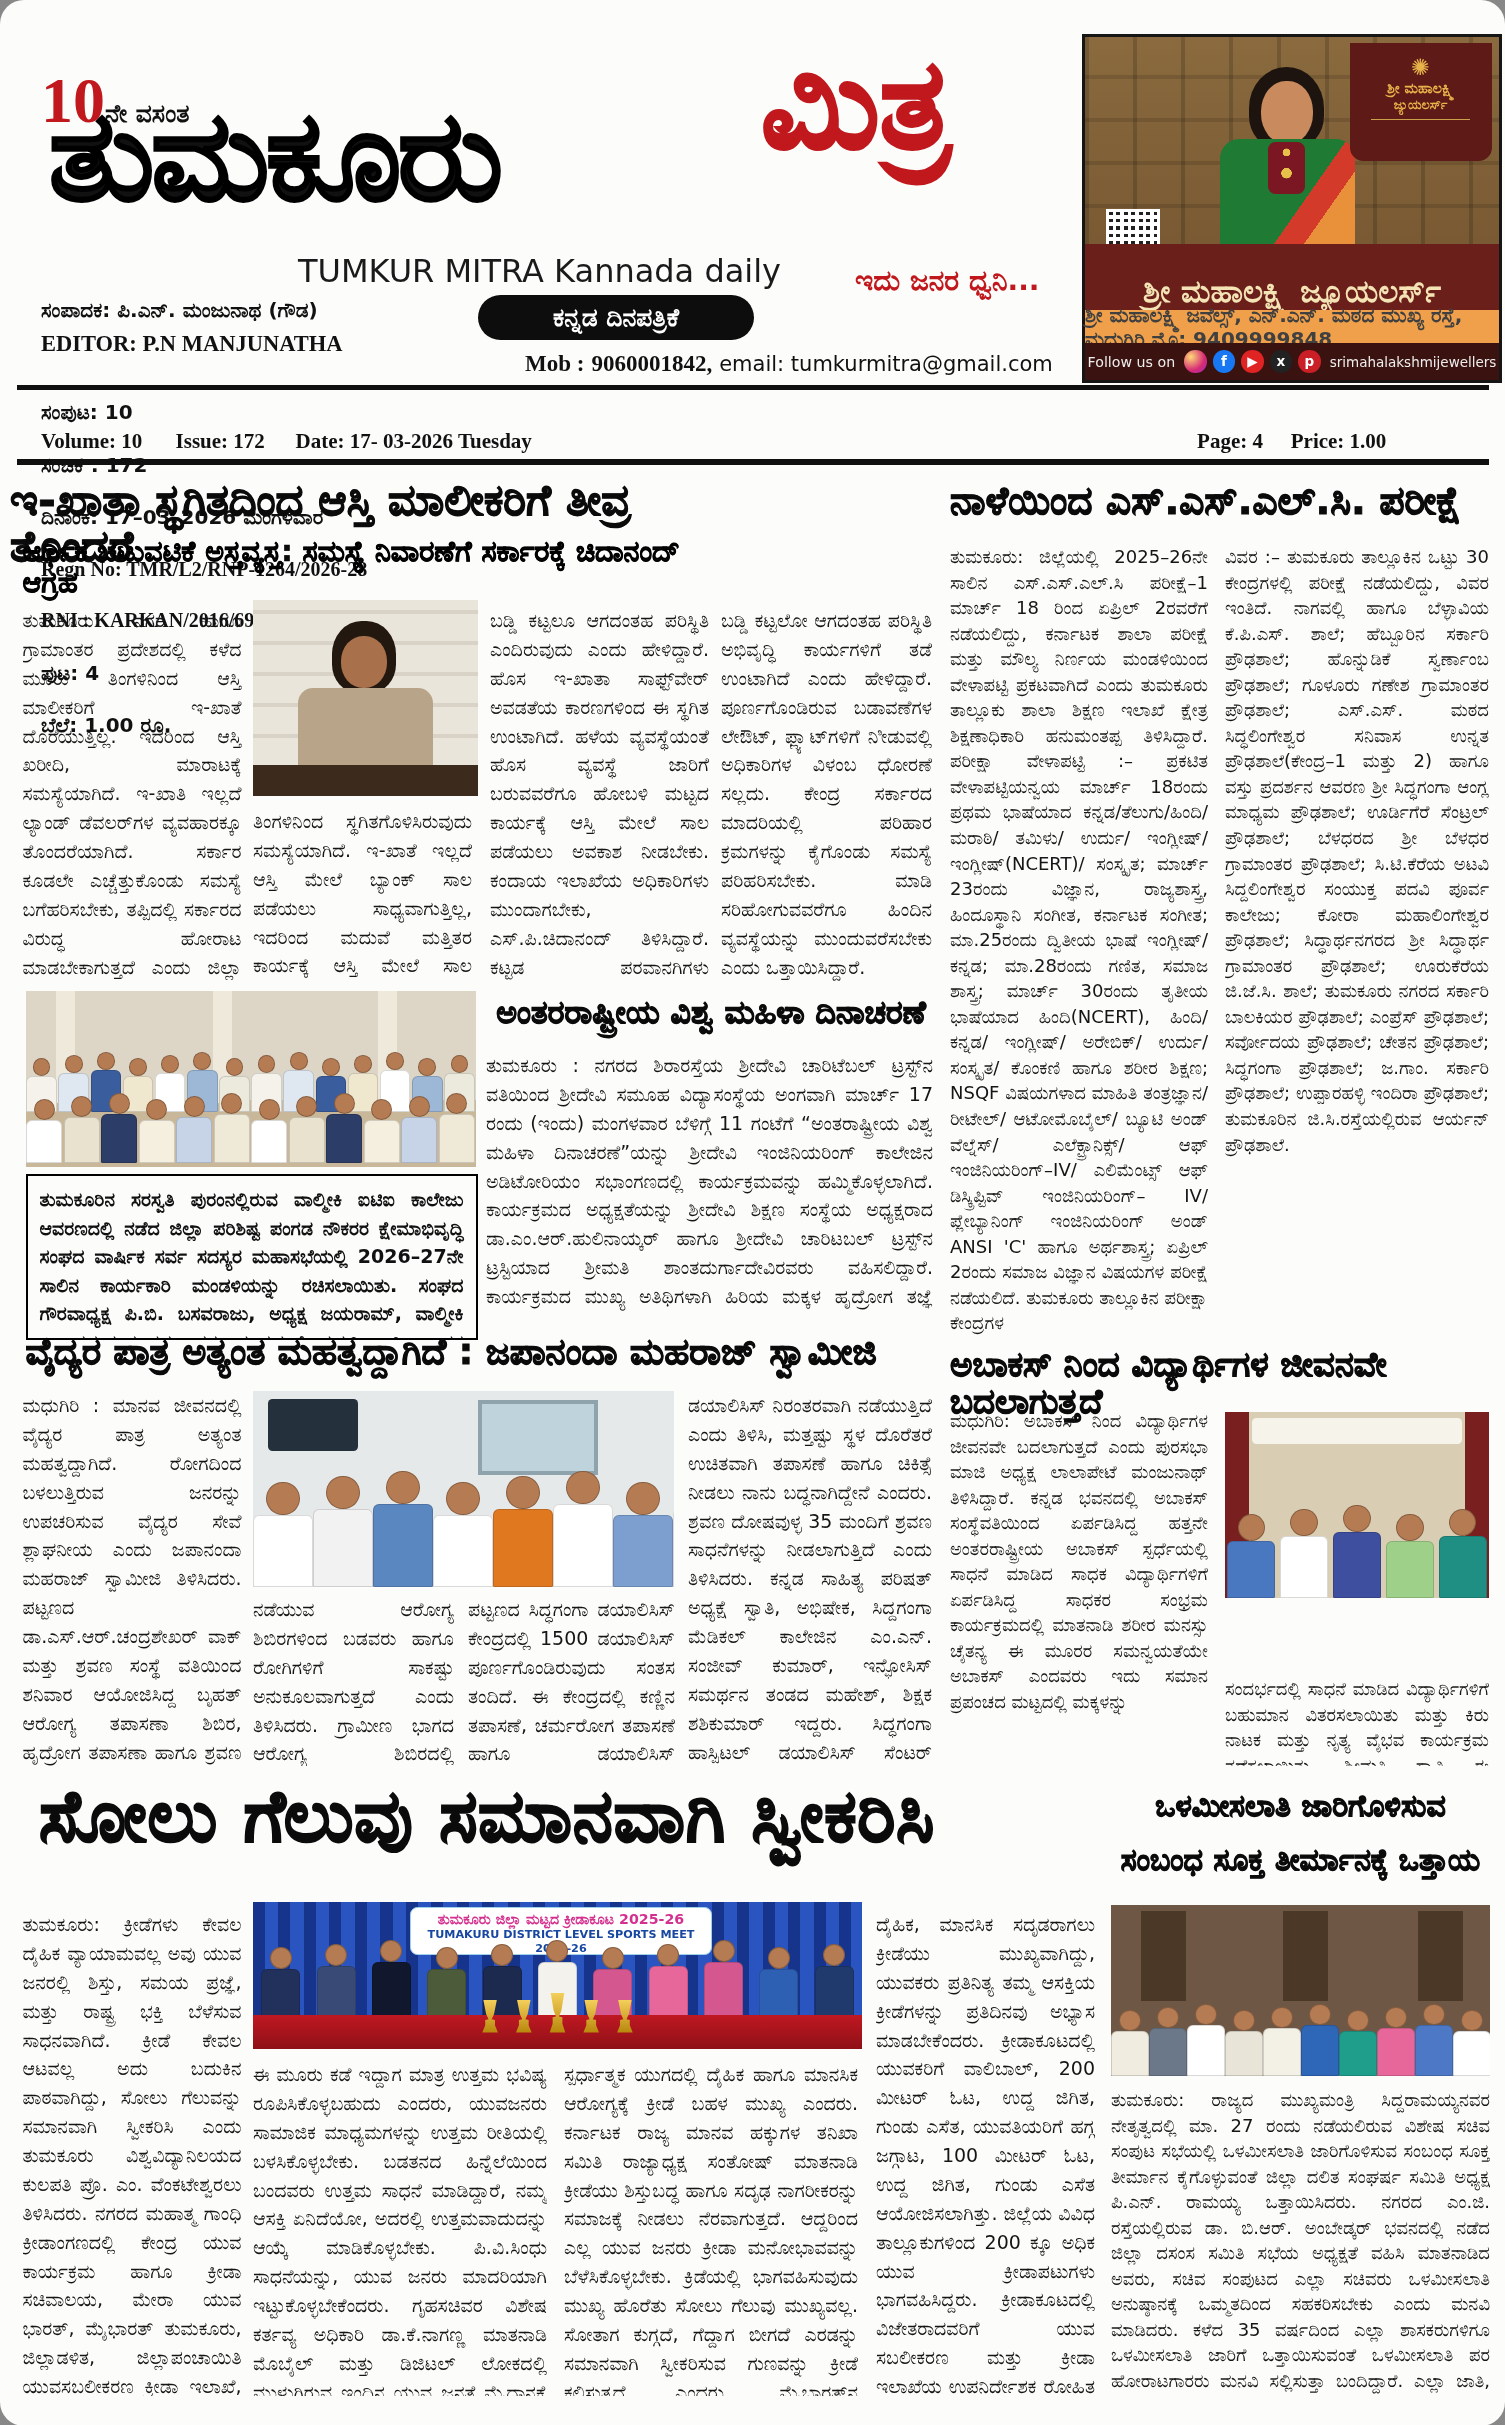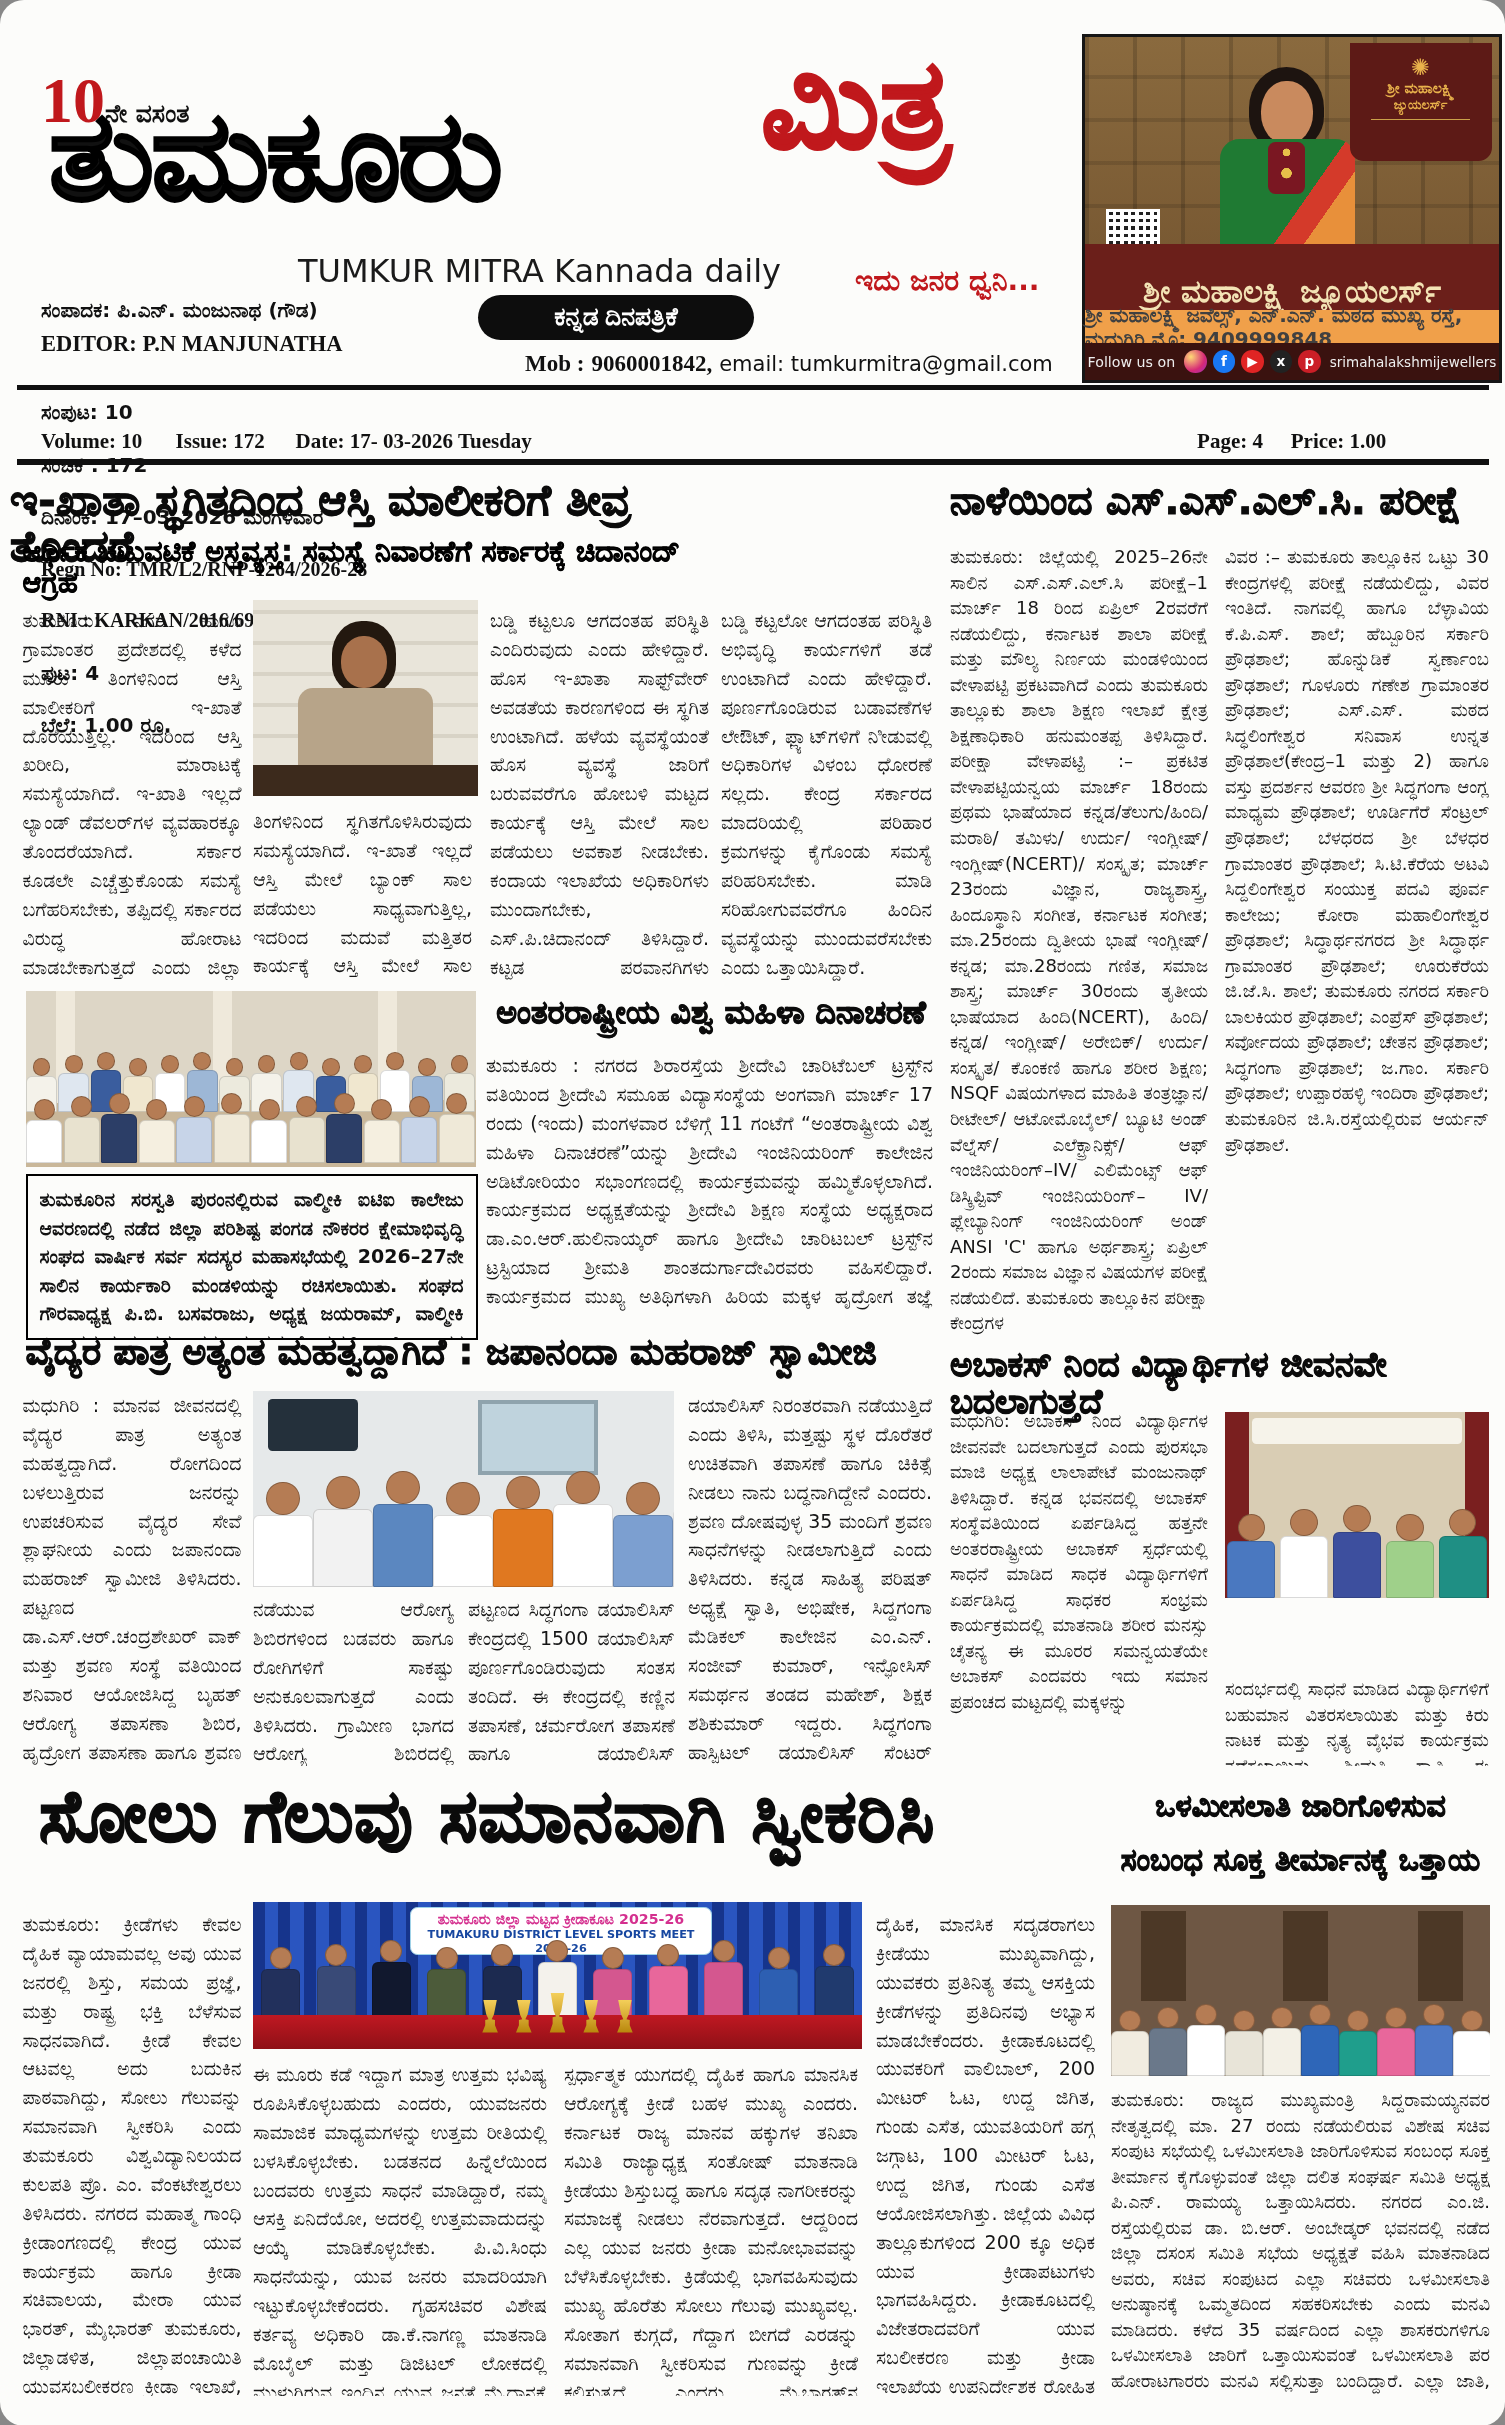--- a/index.html
+++ b/index.html
@@ -11,21 +11,21 @@
   .hl{font-weight:900;color:#0b0b0b;letter-spacing:0px;line-height:1.08;
       -webkit-text-stroke:0.9px #0b0b0b;}
   .hl-big{-webkit-text-stroke:1.5px #0b0b0b;}
   .col{font-size:19px;line-height:1.52;text-align:justify;color:#151515;overflow:hidden;}
   .col.small{font-size:18px;line-height:1.42;}
   .photo{overflow:hidden;background:#cfc8ba;}
   .caption-box{border:2.2px solid #000;padding:9px 12px;font-weight:700;font-size:19px;
                line-height:1.5;text-align:justify;overflow:hidden;}
   .rule{background:#101010;}
   .badge{background:#0d0d0d;color:#fff;border-radius:24px;display:flex;align-items:center;
-         justify-content:center;font-weight:800;font-family:Liberation Serif, serif;}
+         justify-content:center;font-weight:800;}
   
   .people-row{position:absolute;width:100%;display:flex;align-items:flex-end;justify-content:space-around;}
   .person{display:flex;flex-direction:column;align-items:center;}
   .person .head{border-radius:50%;background:#b57c54;border:0.7px solid rgba(0,0,0,.25);}
   .person .torso{border-radius:6px 6px 1.5px 1.5px;border:0.7px solid rgba(0,0,0,.15);}
   
   .curtain{background:repeating-linear-gradient(90deg,#16348c 0 12px,#2a55c0 12px 25.5px);}
   .redtable{background:linear-gradient(#c01822,#8e1016);}
   .trophy{display:inline-block;width:19.5px;height:33px;margin:0 5.2px;
           background:linear-gradient(#f4cf5a,#b8860b);clip-path:polygon(15% 0,85% 0,70% 45%,58% 60%,75% 62%,75% 78%,90% 100%,10% 100%,25% 78%,25% 62%,42% 60%,30% 45%);}

